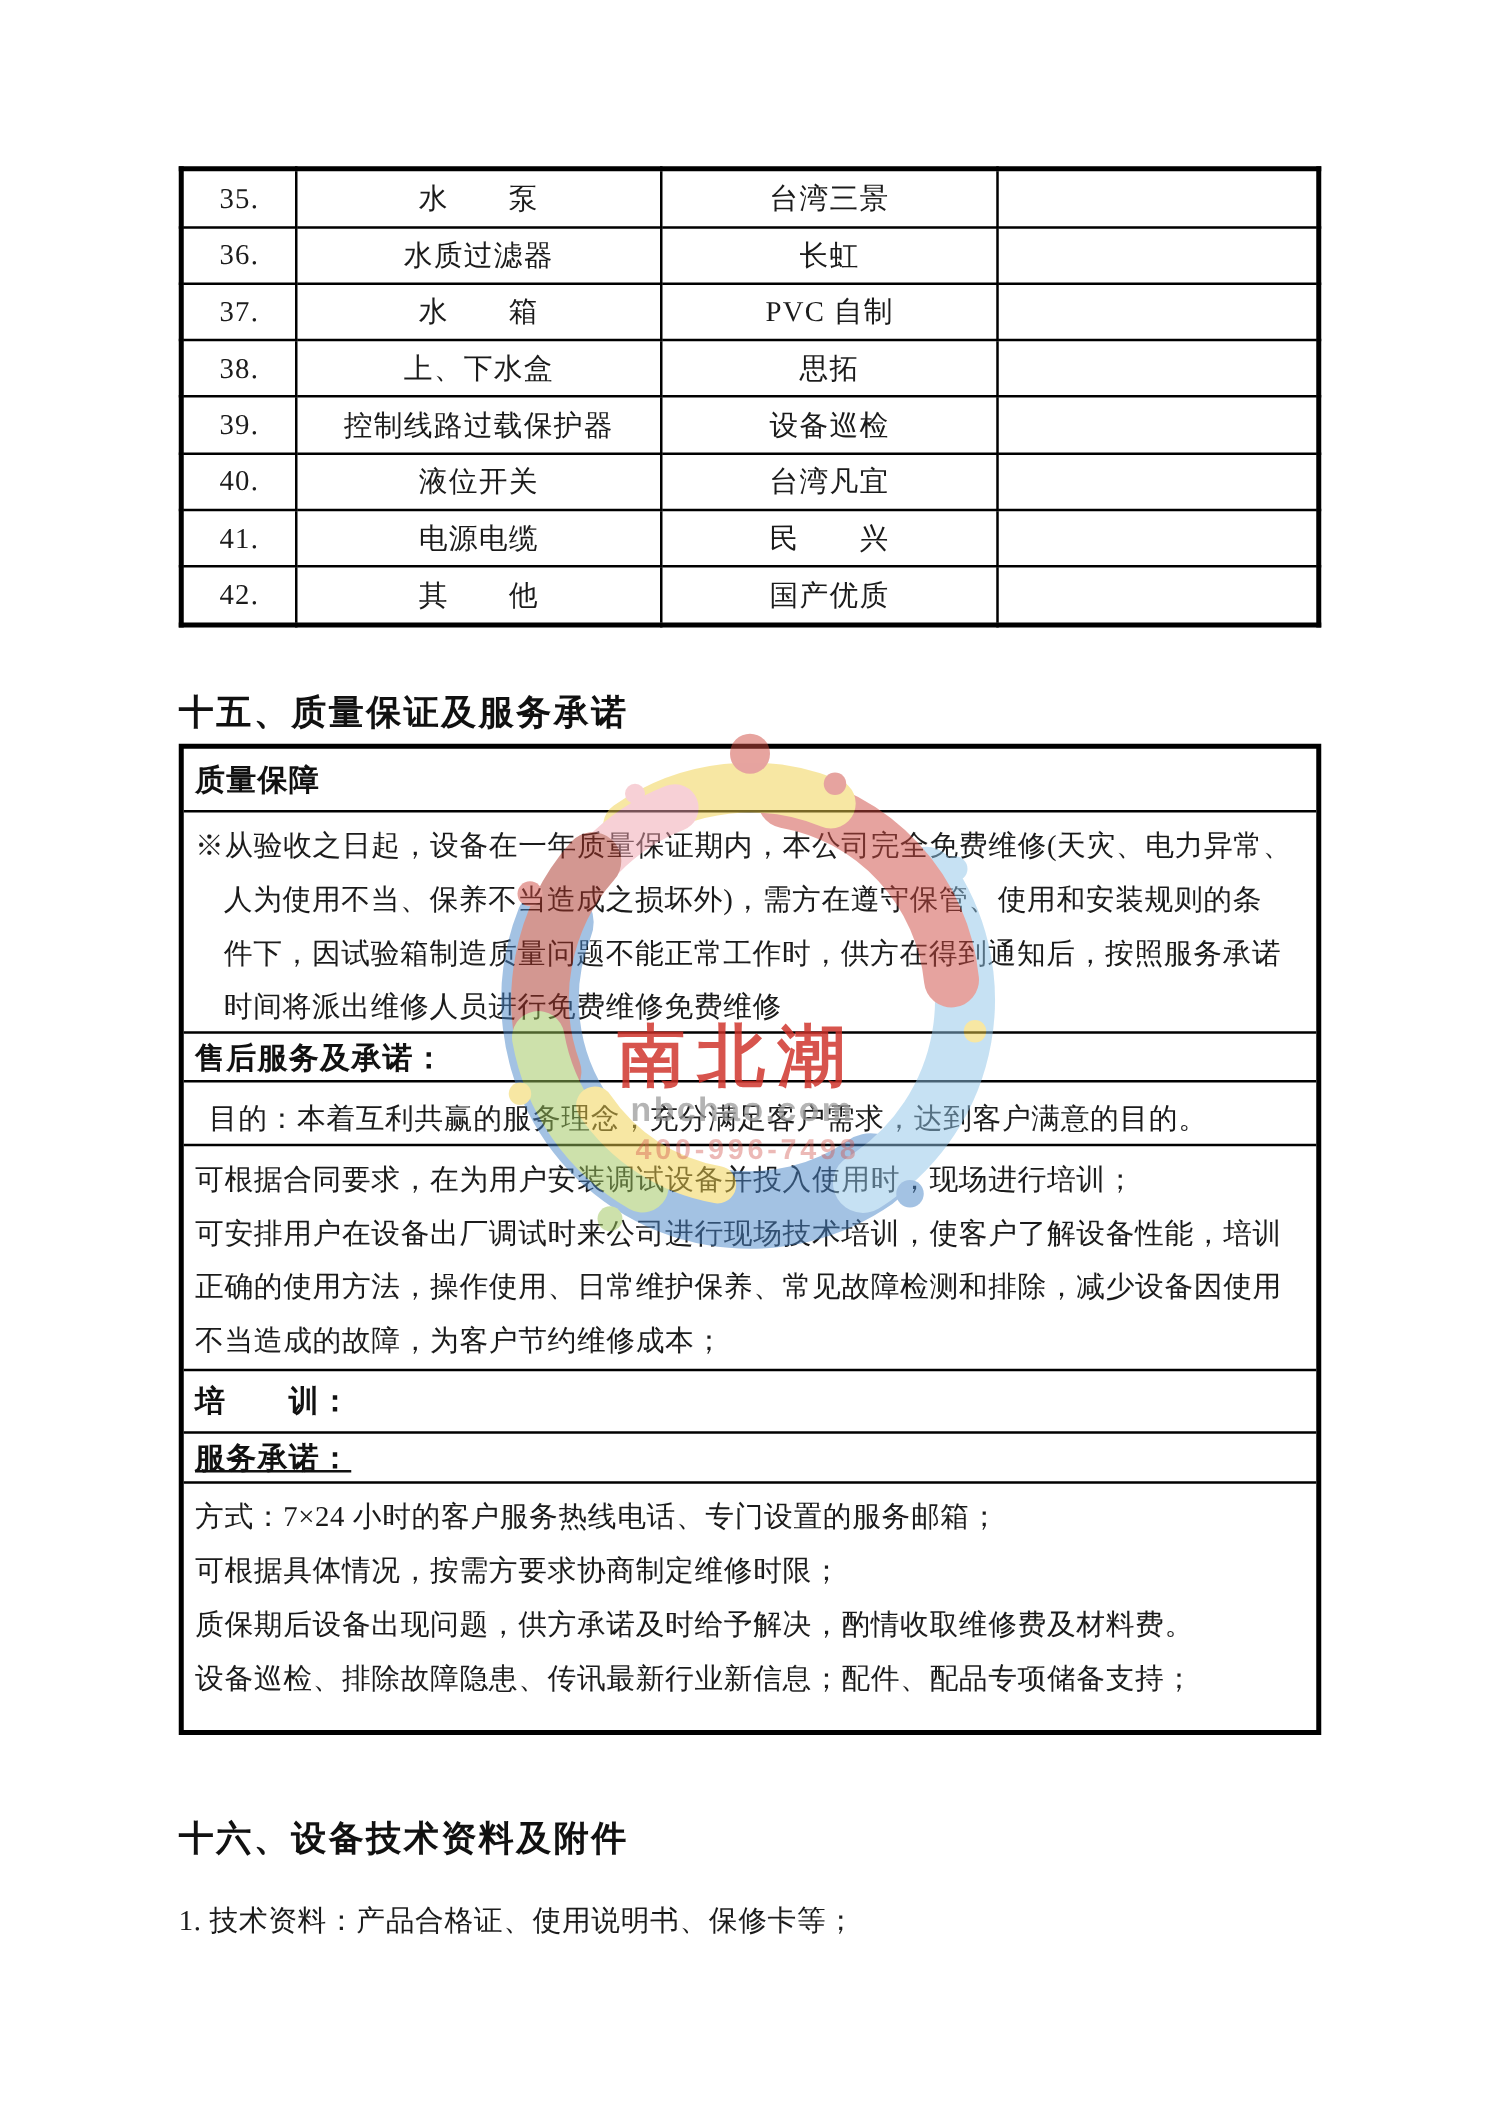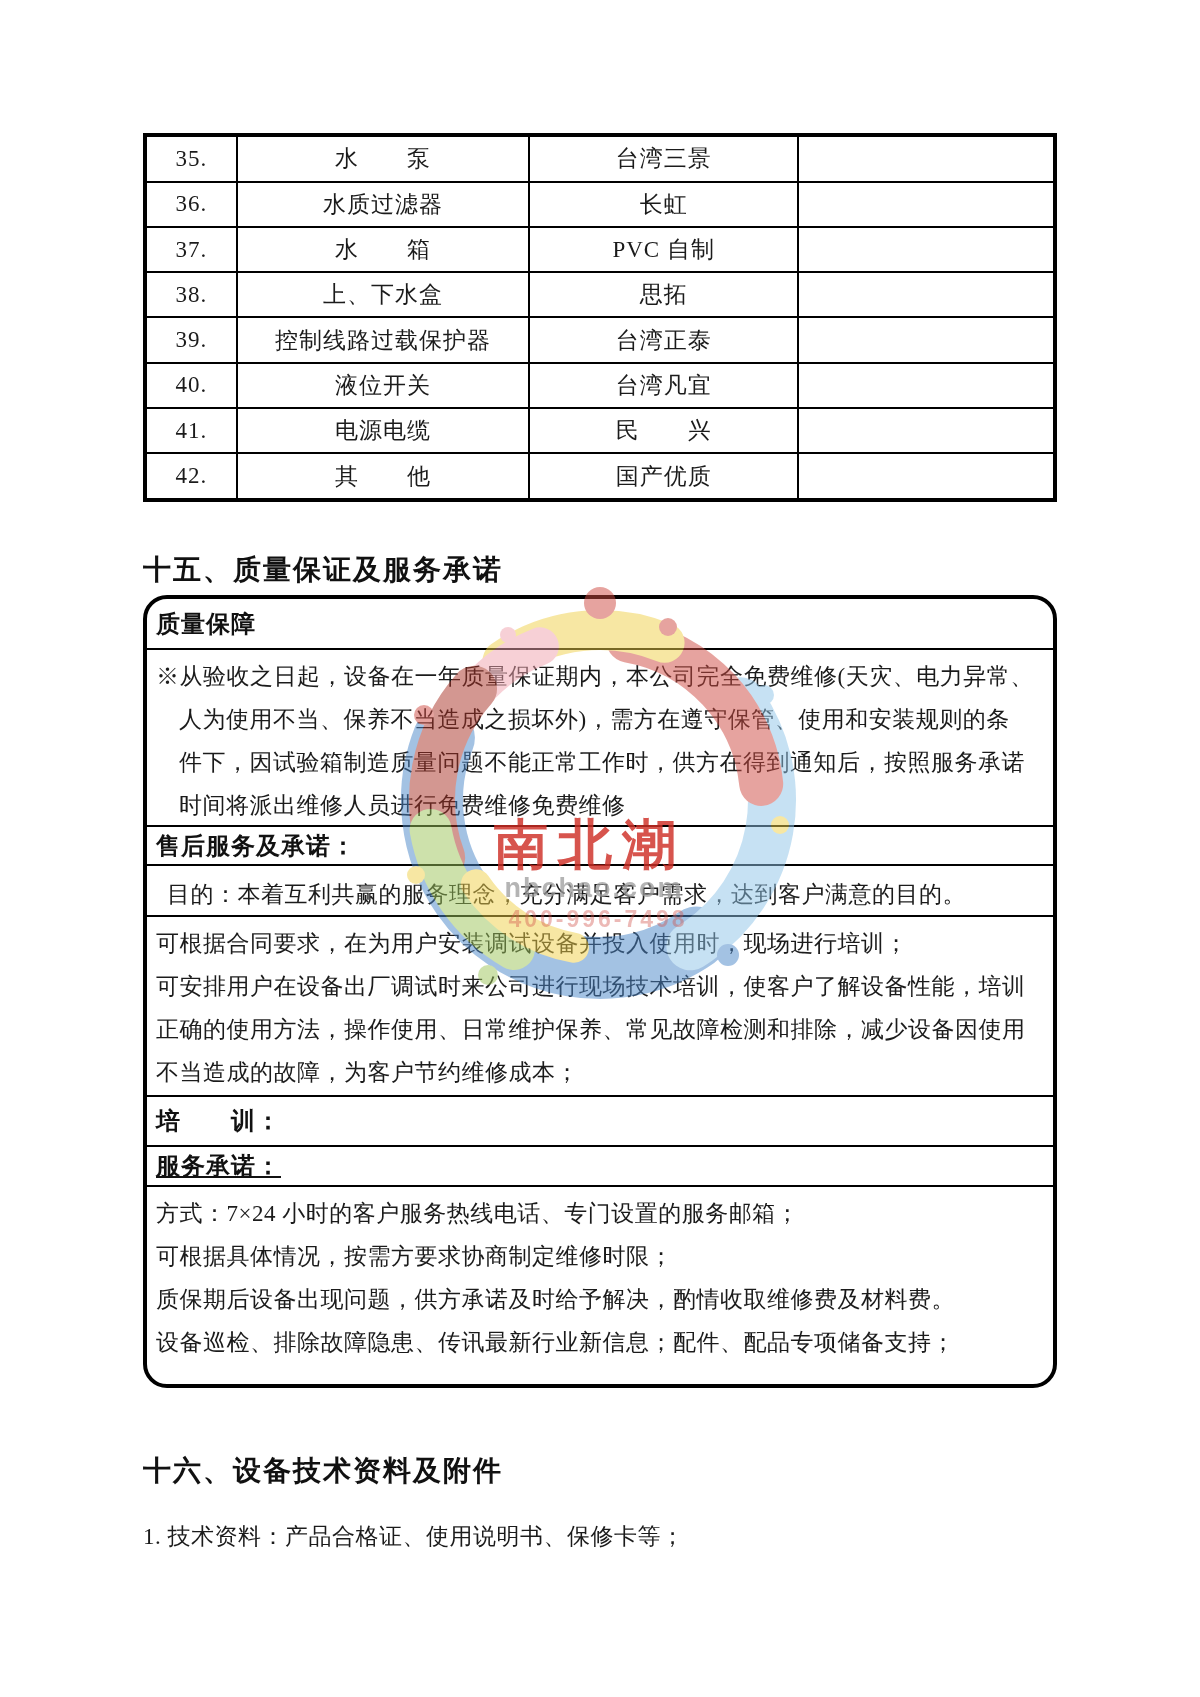--- a/index.html
+++ b/index.html
@@ -1,18 +1,18 @@
 <!DOCTYPE html>
 <html><head>
 <meta charset="utf-8">
 <style>
   html,body{margin:0;padding:0;background:#ffffff;}
   body{width:1200px;height:1697px;position:relative;overflow:hidden;
        font-family:"Liberation Serif","DejaVu Serif",serif;color:#1b1b1b;}
-  .abs{position:absolute;border-radius:24px;}
+  .abs{position:absolute;}
 
   
   #parts-table{left:143px;top:133px;width:914px;height:369px;
                border-collapse:collapse;table-layout:fixed;
                border:4px solid #000;}
   #parts-table td{border:2px solid #000;text-align:center;vertical-align:middle;
                   font-size:23px;letter-spacing:1px;padding:0;}
   #parts-table col.c-num{width:10.1%;}
   #parts-table col.c-name{width:32.1%;}
   #parts-table col.c-brand{width:29.6%;}
@@ -78,21 +78,21 @@
     </tr>
     <tr>
       <td>38.</td>
       <td>上、下水盒</td>
       <td>思拓</td>
       <td></td>
     </tr>
     <tr>
       <td>39.</td>
       <td>控制线路过载保护器</td>
-      <td>台湾正泰</td>
+      <td>设备巡检</td>
       <td></td>
     </tr>
     <tr>
       <td>40.</td>
       <td>液位开关</td>
       <td>台湾凡宜</td>
       <td></td>
     </tr>
     <tr>
       <td>41.</td>

